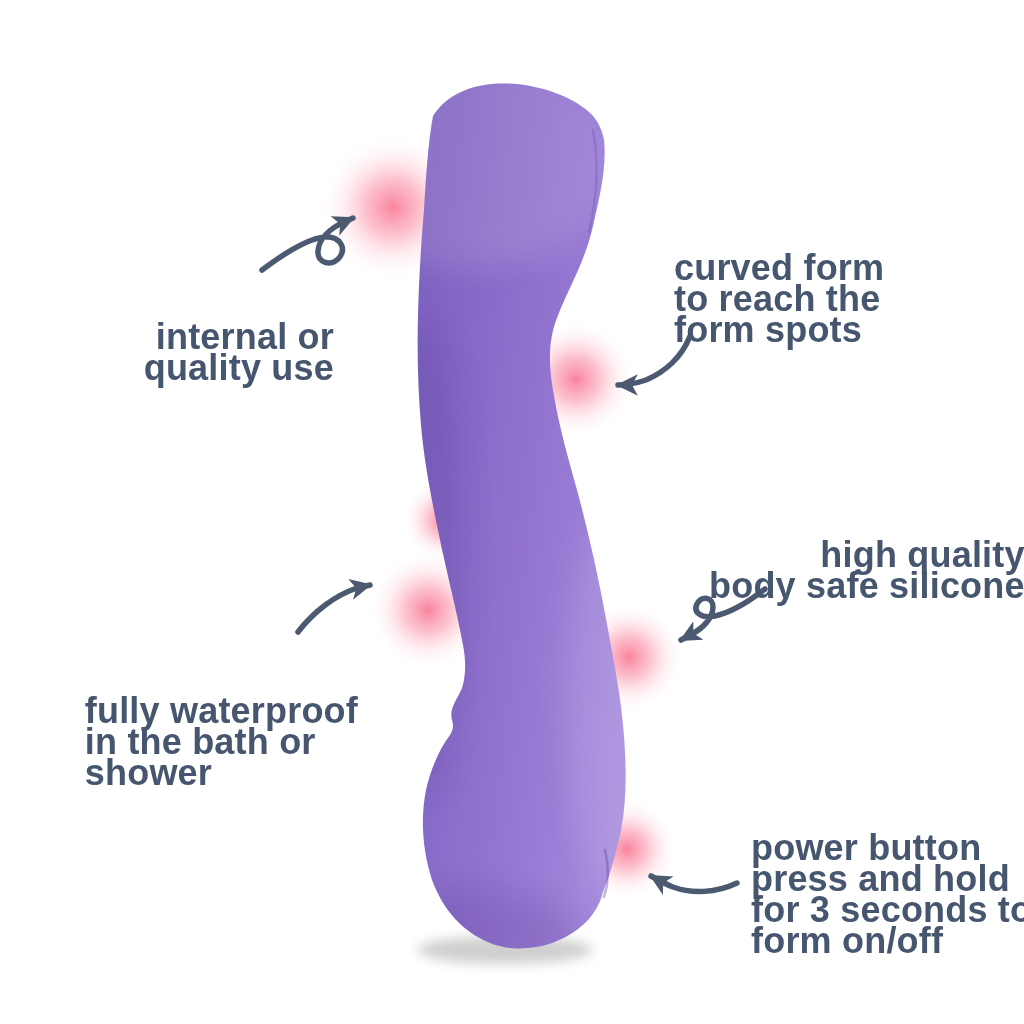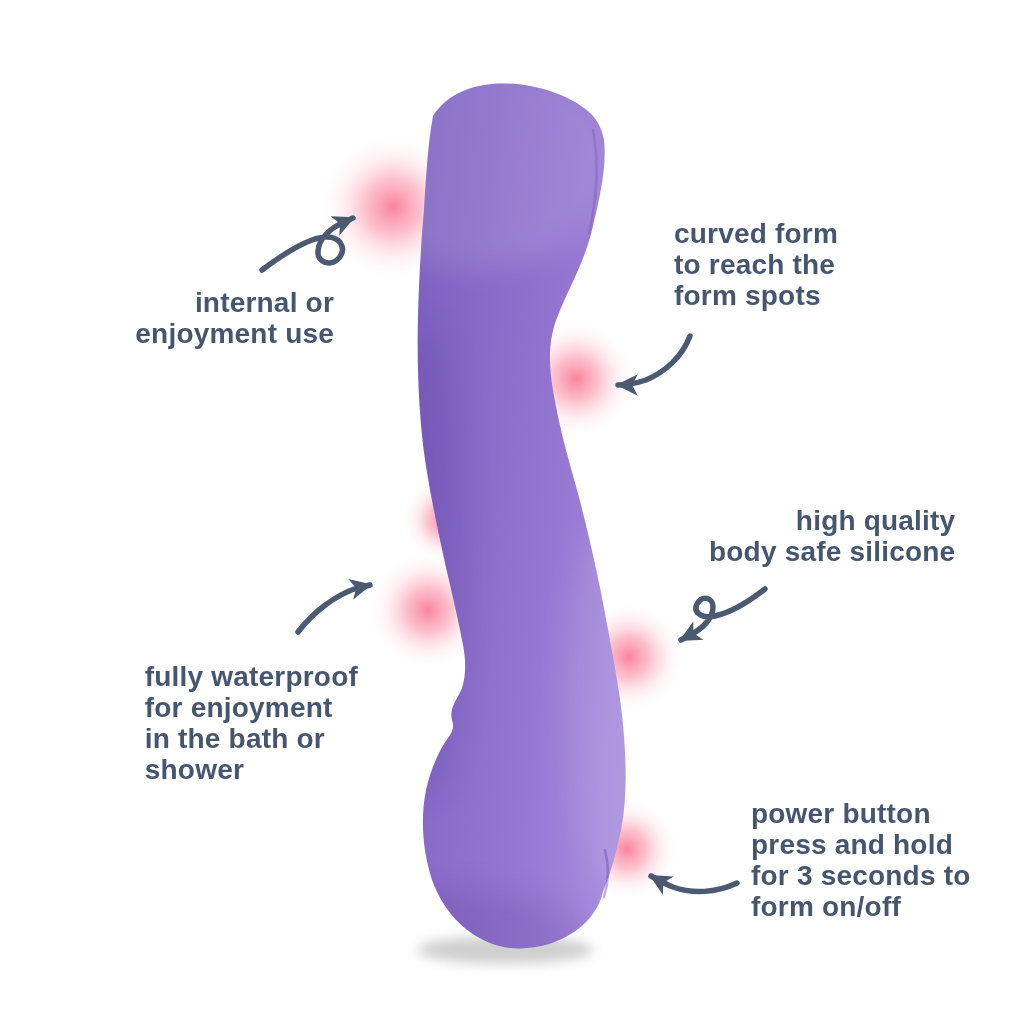--- a/index.html
+++ b/index.html
@@ -12,24 +12,25 @@
     font-family: "Liberation Sans", "DejaVu Sans", sans-serif;
   }
   #diagram-svg {
     position: absolute;
     left: 0; top: 0;
     width: 1024px; height: 1024px;
   }
   .callout {
     position: absolute;
     color: var(--text-color, #47566f);
-    font-size: 28px;
+    font-size: 36px;
     line-height: 31px;
     white-space: nowrap;
     letter-spacing: 0.2px;
+    margin-top: 34px;
   }
   .callout .t { font-weight: 700; }
   .callout .b { font-weight: 700; }
   #callout-internal-external { top: 287px; right: 690px; text-align: right; }
   #callout-curved-form      { top: 218px; left: 674px; text-align: left; }
   #callout-high-quality     { top: 505px; left: 709px; text-align: right; }
   #callout-fully-waterproof { top: 661px; right: 666px; }
   #callout-power-button     { top: 798px; left: 751px; text-align: left; }
   .arrow-path {
     fill: none;
@@ -146,37 +147,36 @@
       <path class="arrow-path" marker-end="url(#arrowHead)" d="M 262,270 C 290,249 312,238 325,237 C 340,236 347,248 339,258 C 331,267 317,263 318,251 C 319,238 331,228 344,222 L 353,218"></path>
       <path class="arrow-path" marker-end="url(#arrowHead)" d="M 690,336 C 682,357 665,372 646,380 C 637,383 627,385 618,385"></path>
       <path class="arrow-path" marker-end="url(#arrowHead)" d="M 765,589 C 747,603 729,613 715,616 C 701,619 693,612 697,604 C 702,595 713,597 713,607 C 713,618 703,628 692,634 L 681,640"></path>
       <path class="arrow-path" marker-end="url(#arrowHead)" d="M 298,632 C 314,611 336,595 357,588 L 370,585"></path>
       <path class="arrow-path" marker-end="url(#arrowHead)" d="M 737,883 C 716,893 692,894 673,887 C 665,884 658,880 651,876"></path>
     </g>
   </svg>
 
   <div class="callout" id="callout-internal-external">
     <div class="t">internal or</div>
-    <div class="t">enjoyment use</div>
+    <div class="t">quality use</div>
   </div>
 
   <div class="callout" id="callout-curved-form">
     <div class="t">curved form</div>
     <div class="b">to reach the</div>
     <div class="b">form spots</div>
   </div>
 
   <div class="callout" id="callout-high-quality">
     <div class="t">high quality</div>
     <div class="b">body safe silicone</div>
   </div>
 
   <div class="callout" id="callout-fully-waterproof">
     <div class="t">fully waterproof</div>
-    <div class="b">for enjoyment</div>
     <div class="b">in the bath or</div>
     <div class="b">shower</div>
   </div>
 
   <div class="callout" id="callout-power-button">
     <div class="t">power button</div>
     <div class="b">press and hold</div>
     <div class="b">for 3 seconds to</div>
     <div class="b">form on/off</div>
   </div>

